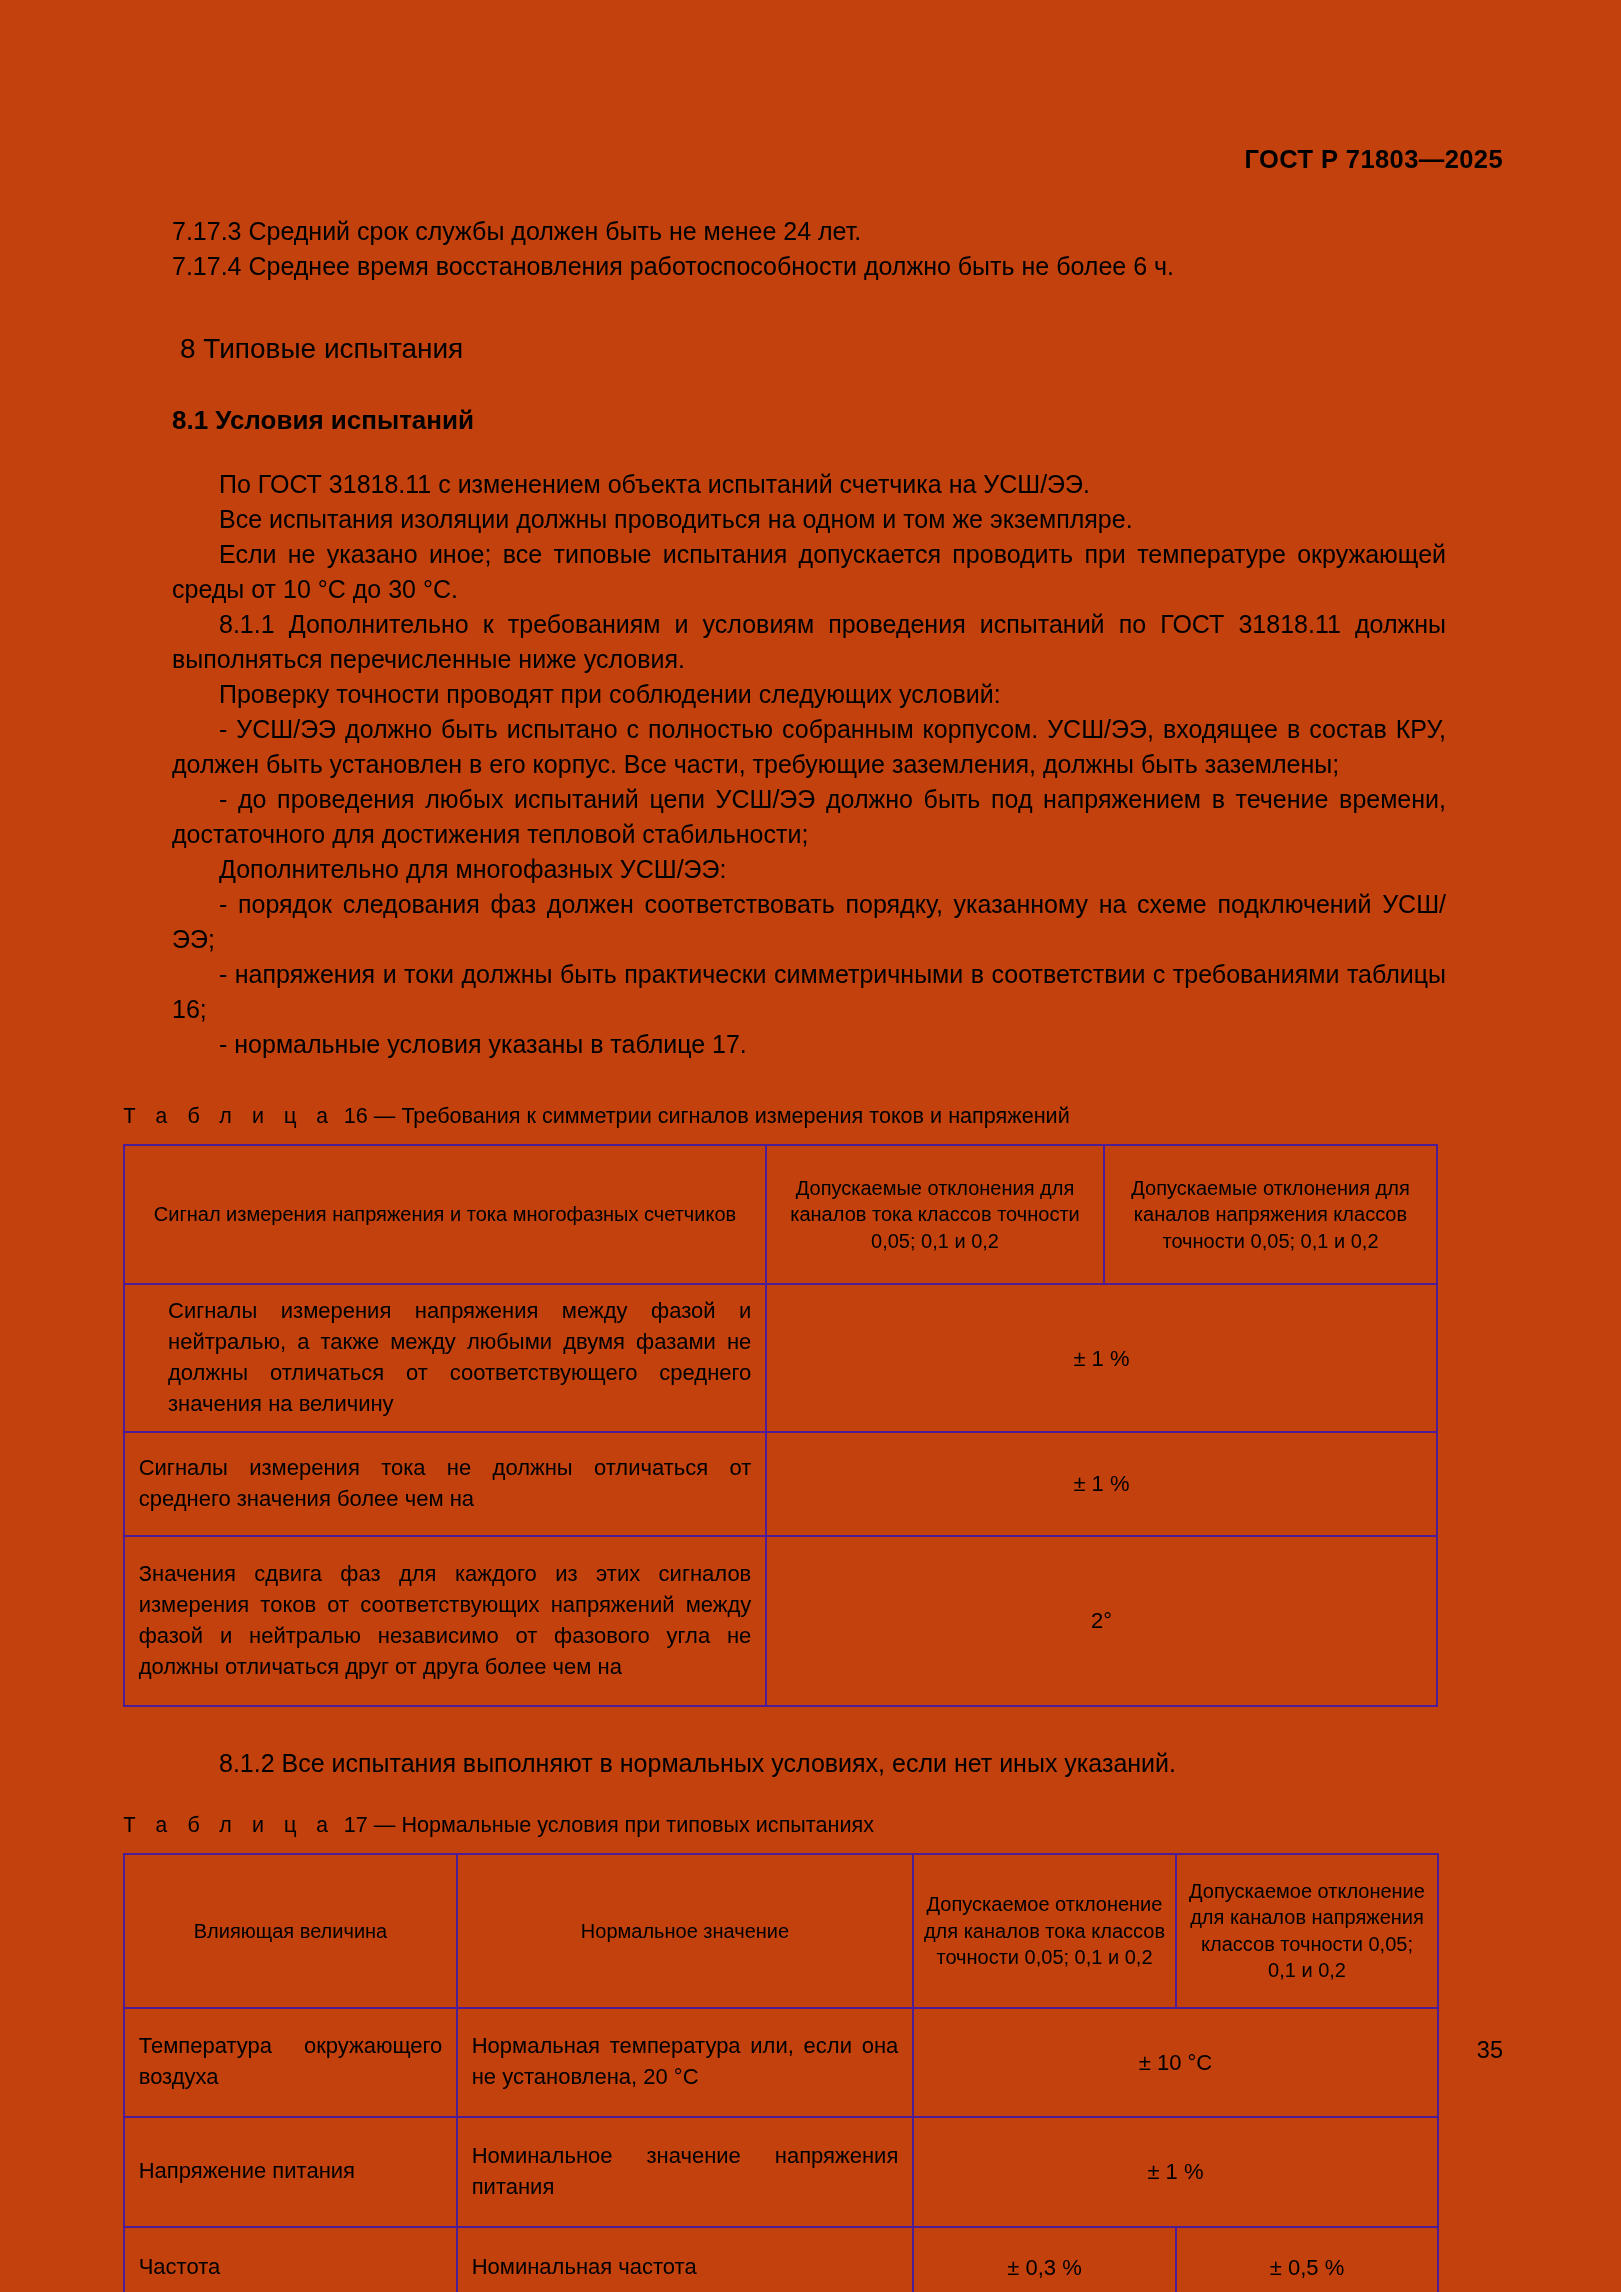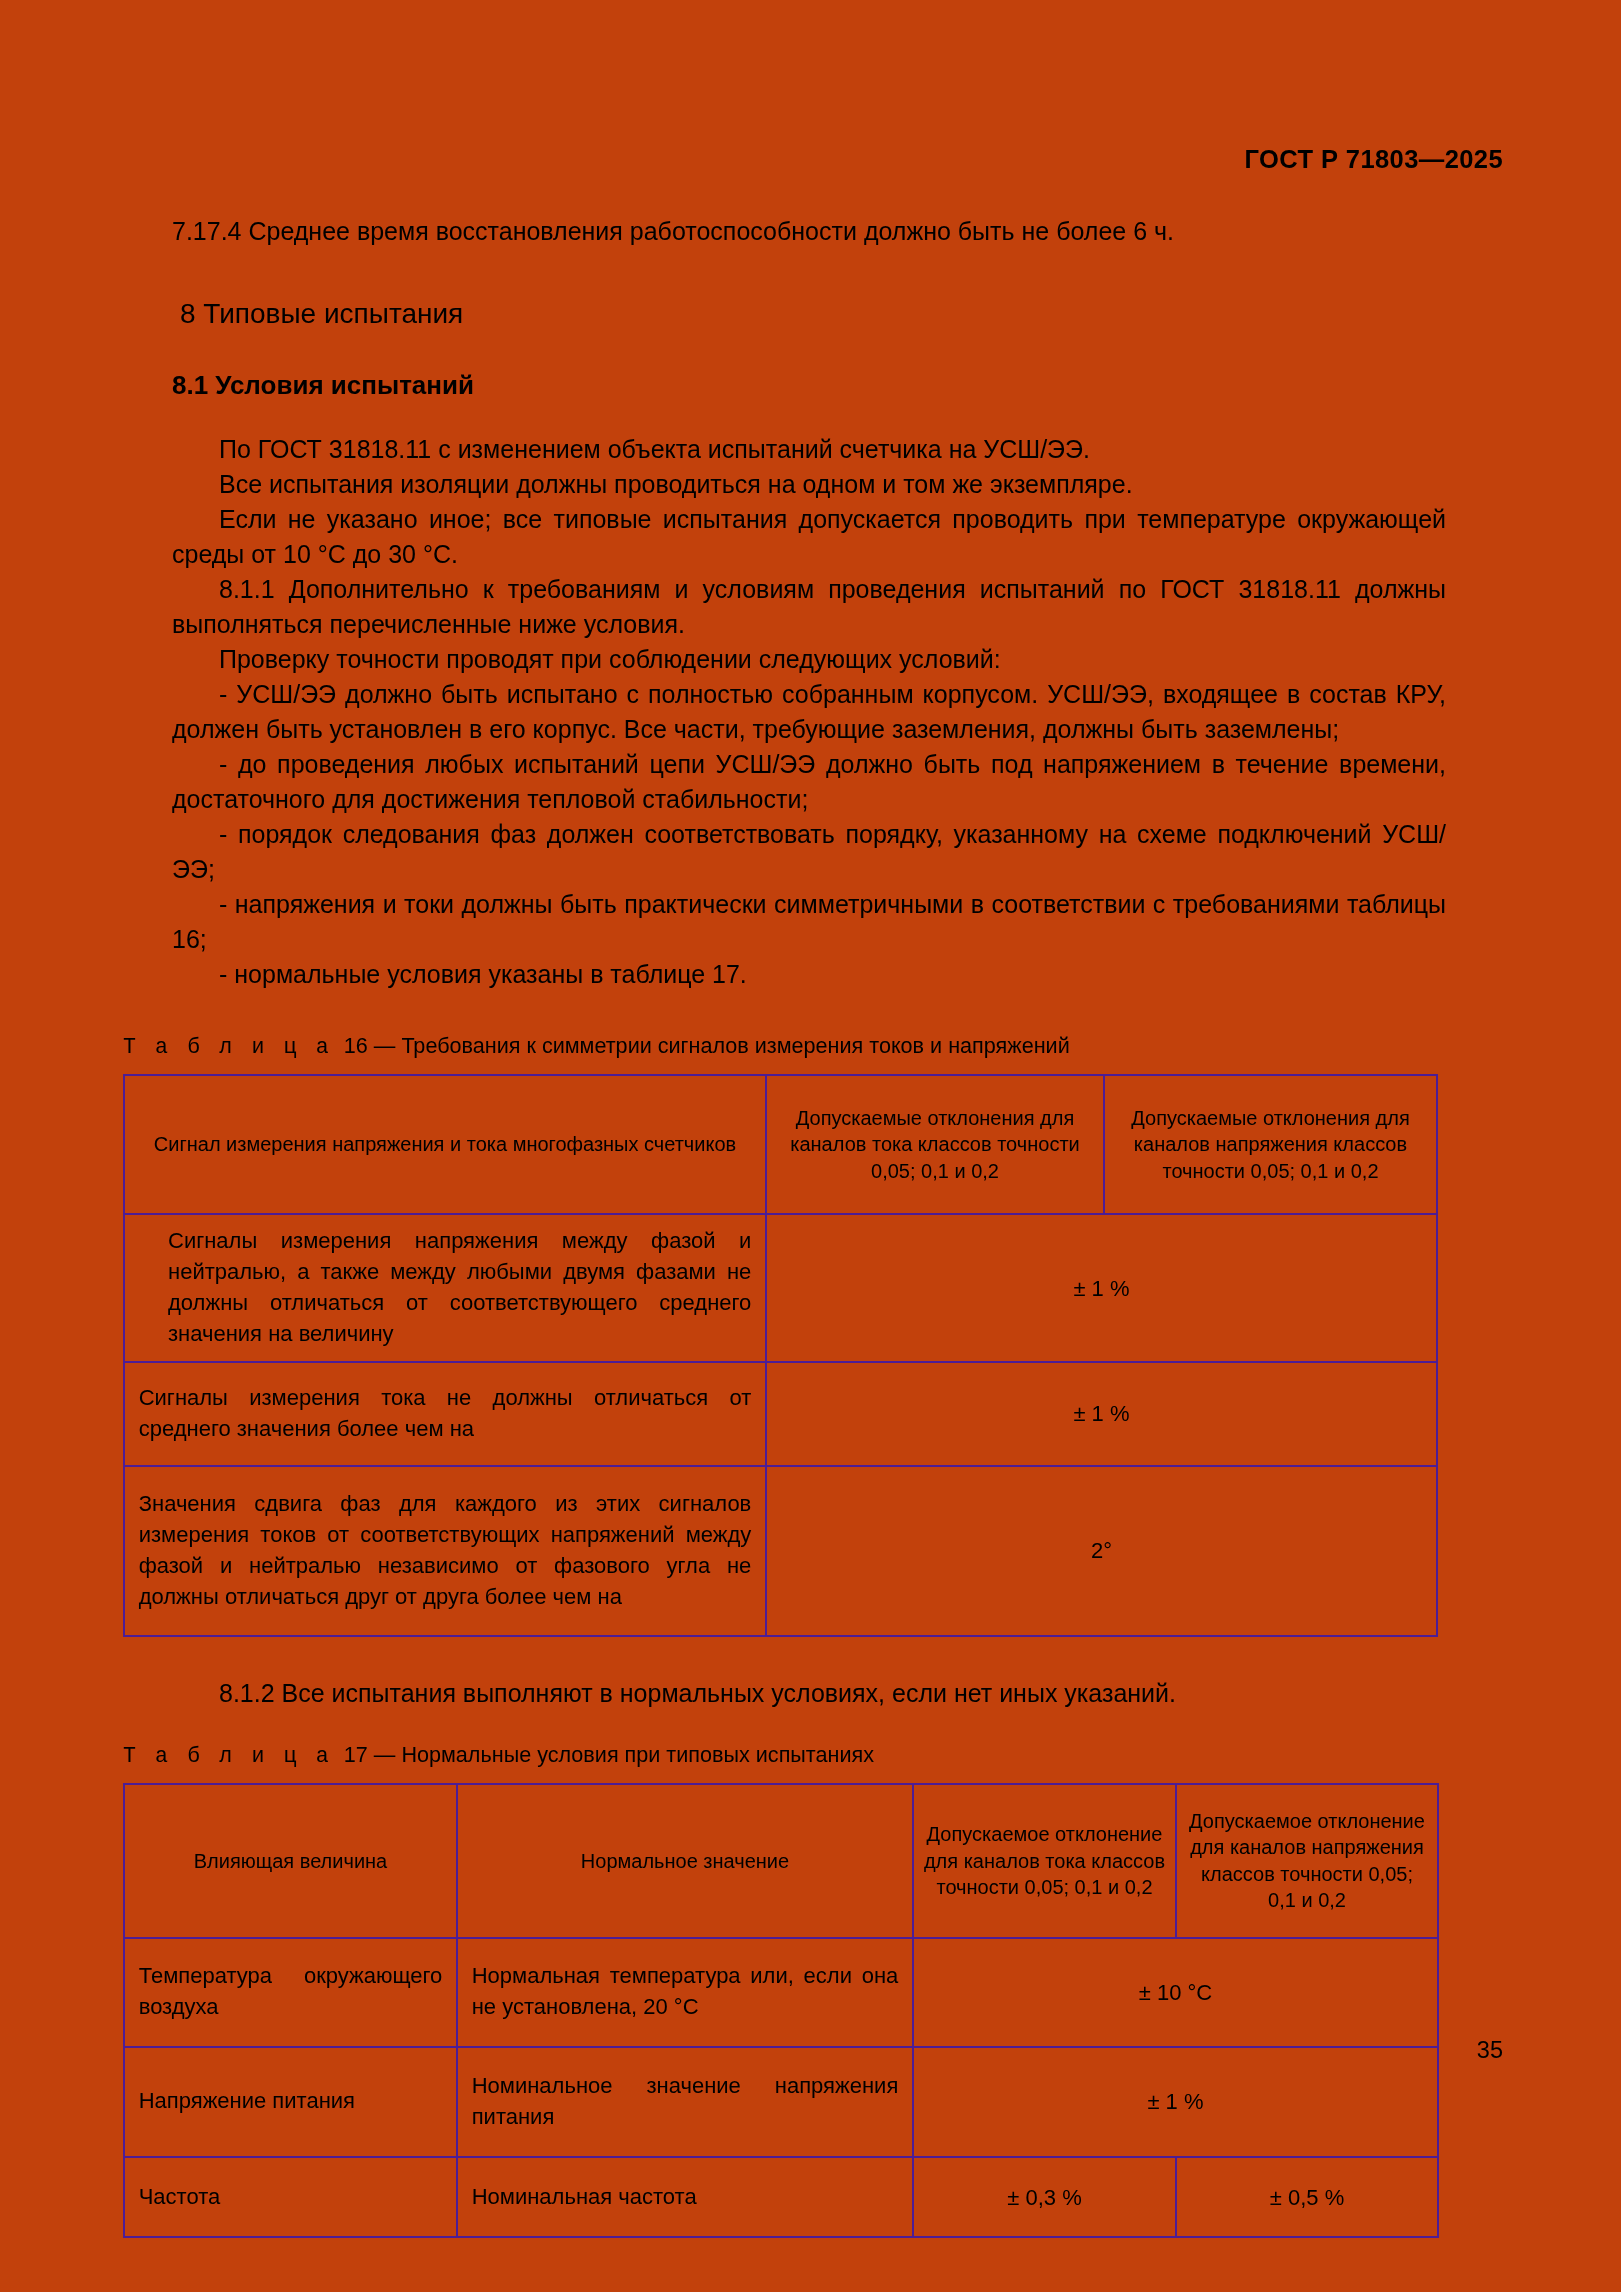--- a/index.html
+++ b/index.html
@@ -125,36 +125,38 @@
 </style>
 </head>
 <body>
 
 <div class="page">
 
   <div class="doc-header">ГОСТ Р 71803—2025</div>
 
   <div class="body-block">
 
+    <p class="t noind">7.17.3 Средний срок службы должен быть не менее 24 лет.</p>
     <p class="t noind">7.17.4 Среднее время восстановления работоспособности должно быть не более 6 ч.</p>
 
     <div class="gap-lg"></div>
     <h2 class="sec">8 Типовые испытания</h2>
 
     <div class="gap-md"></div>
     <h3 class="sub">8.1 Условия испытаний</h3>
 
     <div class="gap-md"></div>
     <p class="t ind">По ГОСТ 31818.11 с изменением объекта испытаний счетчика на УСШ/ЭЭ.</p>
     <p class="t ind">Все испытания изоляции должны проводиться на одном и том же экземпляре.</p>
     <p class="t ind">Если не указано иное; все типовые испытания допускается проводить при температуре окружающей среды от 10 °C до 30 °C.</p>
     <p class="t ind">8.1.1 Дополнительно к требованиям и условиям проведения испытаний по ГОСТ 31818.11 должны выполняться перечисленные ниже условия.</p>
     <p class="t ind">Проверку точности проводят при соблюдении следующих условий:</p>
     <p class="t ind">- УСШ/ЭЭ должно быть испытано с полностью собранным корпусом. УСШ/ЭЭ, входящее в состав КРУ, должен быть установлен в его корпус. Все части, требующие заземления, должны быть заземлены;</p>
     <p class="t ind">- до проведения любых испытаний цепи УСШ/ЭЭ должно быть под напряжением в течение времени, достаточного для достижения тепловой стабильности;</p>
+    <p class="t ind">Дополнительно для многофазных УСШ/ЭЭ:</p>
     <p class="t ind">- порядок следования фаз должен соответствовать порядку, указанному на схеме подключений УСШ/ЭЭ;</p>
     <p class="t ind">- напряжения и токи должны быть практически симметричными в соответствии с требованиями таблицы 16;</p>
     <p class="t ind">- нормальные условия указаны в таблице 17.</p>
 
     <div class="gap-lg"></div>
 
     <div style="margin-left:-49px;">
       <p class="tbl-caption">
         <span class="sp">Т а б л и ц а</span><span>&nbsp; </span><span>16</span><span>&nbsp;</span><span>—</span><span>&nbsp;</span><span>Требования к симметрии сигналов измерения токов и напряжений</span>
       </p>

